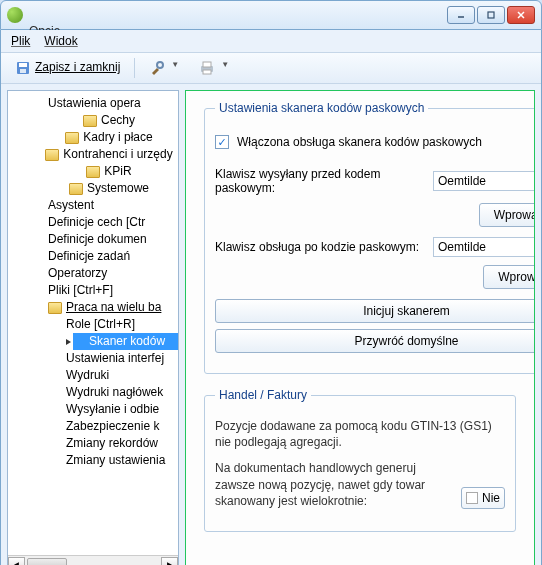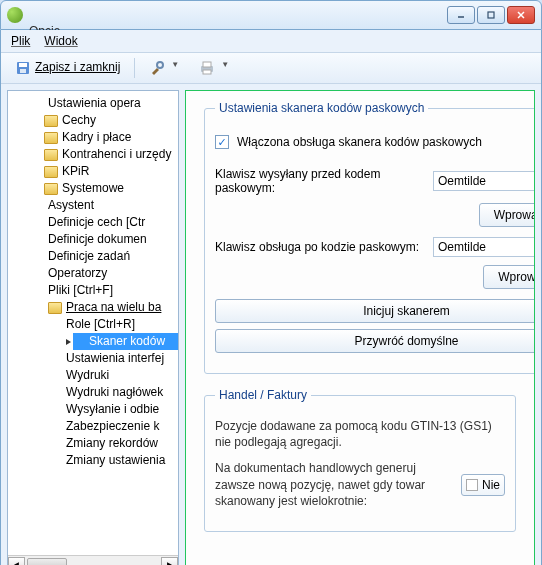--- a/index.html
+++ b/index.html
@@ -24,21 +24,21 @@
 .dropdown-arrow { font-size: 8px; color: #555; margin-left: 2px; }
 
 .content { flex: 1; display: flex; padding: 6px; gap: 6px; overflow: hidden; }
 
 .tree-pane { width: 172px; background: #fff; border: 1px solid #9db8d4; display: flex; flex-direction: column; overflow: hidden; }
 .tree { flex: 1; overflow: hidden; padding: 4px 0; white-space: nowrap; }
 .tree-item { height: 17px; line-height: 17px; padding: 0 4px; cursor: pointer; display: flex; align-items: center; }
 .tree-item .folder { width: 14px; height: 12px; margin-right: 4px; background: linear-gradient(#fce79a, #e8c24f); border: 1px solid #c89a2a; border-radius: 1px; flex-shrink: 0; }
 .tree-item.selected .lbl { background: #3399ff; color: #fff; padding: 0 16px; }
 .tree-item .arrow-sel { width: 0; height: 0; border-top: 3px solid transparent; border-bottom: 3px solid transparent; border-left: 5px solid #333; margin-right: 2px; }
-.ind1 { padding-left: 36px; }
+.ind1 { padding-left: 36px; justify-content: center; }
 .ind2 { padding-left: 40px; }
 .ind3 { padding-left: 58px; }
 .ind3f { padding-left: 40px; text-decoration: underline; }
 .hscroll { height: 17px; border-top: 1px solid #ccc; background: #f0f0f0; display: flex; align-items: center; }
 .hscroll .arrow { width: 17px; height: 15px; border: 1px solid #aaa; background: linear-gradient(#fff,#ddd); text-align: center; line-height: 13px; font-size: 8px; cursor: pointer; }
 .hscroll .thumb { width: 40px; height: 13px; margin: 0 2px; border: 1px solid #aaa; background: linear-gradient(#eee,#ccc); border-radius: 2px; }
 .hscroll .track { flex: 1; }
 
 .settings-pane { flex: 1; background: #fdfdfd; border: 1px solid #22c55e; padding: 10px 18px; overflow: hidden; }
 fieldset { border: 1px solid #b8cde2; border-radius: 3px; padding: 12px 10px 14px; margin-bottom: 14px; }
@@ -218,21 +218,21 @@
         <div class="btn-row-right">
           <button class="kbtn">Wprowadź sufix</button>
         </div>
         <button class="kbtn btn-full">Inicjuj skanerem</button>
         <button class="kbtn btn-full">Przywróć domyślne</button>
       </fieldset>
 
       <fieldset>
         <legend>Handel / Faktury</legend>
         <div class="info-text">Pozycje dodawane za pomocą kodu GTIN-13 (GS1) nie podlegają agregacji.</div>
-        <div class="row" style="align-items:center">
+        <div class="row" style="align-items:flex-end">
           <div class="info-text" style="flex:1;margin:0">Na dokumentach handlowych generuj zawsze nową pozycję, nawet gdy towar skanowany jest wielokrotnie:</div>
           <div class="toggle-no">
             <span class="sq"></span>
             <span>Nie</span>
           </div>
         </div>
       </fieldset>
     </div>
   </div>
 </div>

